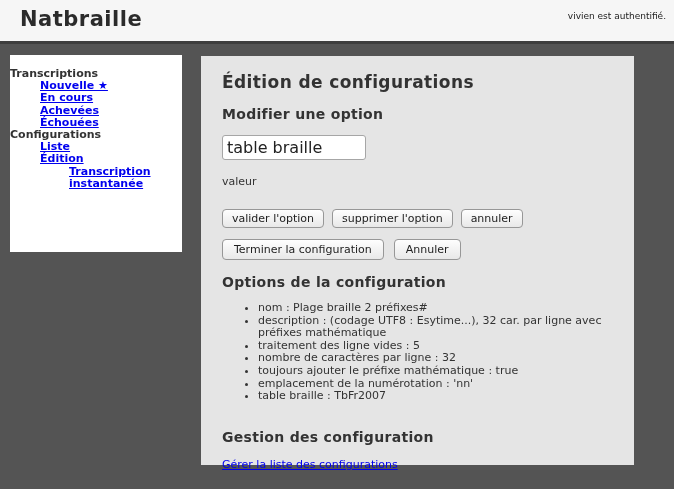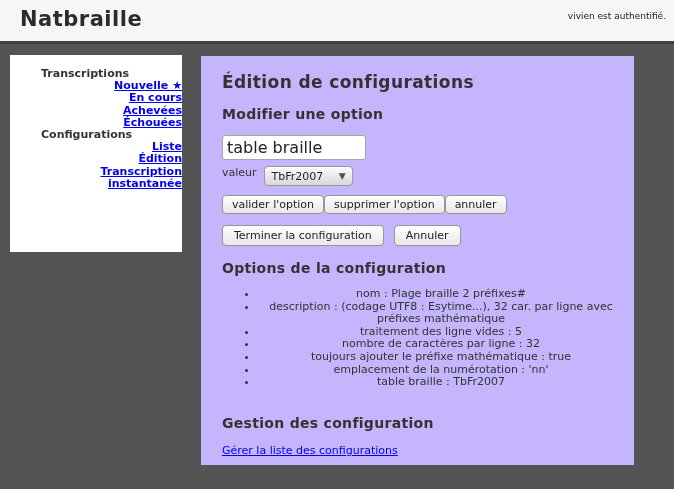--- a/index.html
+++ b/index.html
@@ -26,67 +26,67 @@
   }
   
   .sidebar {
     position:absolute; left:10px; top:55px; width:172px; height:197px;
     background:#ffffff;
     font-size:11px; color:#333;
     padding-top:13px; box-sizing:border-box;
   }
   .nav-group-label {
     font-weight:bold; color:#333;
-    padding-left:31px; line-height:12.2px;
+    padding-left:0; line-height:12.2px;
   }
   .nav-link {
     display:block;
     color:#0000ee; font-weight:bold; text-decoration:underline;
-    line-height:12.2px; cursor:pointer;text-align:right;
+    line-height:12.2px; cursor:pointer;
   }
   .nav-sub .nav-link { padding-left:30px; }
   .nav-root .nav-link { padding-left:15px;margin-left:44px; }
   
   .main-panel {
     position:absolute; left:201px; top:56px; width:433px; height:409px;
-    background:#c4b5fd;
+    background:#e5e5e5;
     box-sizing:border-box;
     padding:16px 10px 0 21px;
     font-size:11px; color:#333;
   }
   .page-title { font-size:17px; font-weight:bold; color:#333; margin:0; letter-spacing:0.4px; }
   .section-heading { font-size:14px; font-weight:bold; color:#333; margin:14px 0 0 0; letter-spacing:0.3px; }
   .input-row { margin-top:13px; }
   .option-input {
     width:134px; font-size:16px; font-family:inherit; color:#222;
     padding:2px 4px; border:1px solid #a6a6a6; border-radius:3px;
     background:#ffffff;
   }
-  .value-row { margin-top:6px; display:flex; align-items:flex-start; gap:7px; }
+  .value-row { margin-top:15px; display:flex; align-items:flex-end; gap:7px; }
   .value-label { color:#333; }
   .dropdown {
     display:inline-flex; align-items:center; justify-content:space-between;
     width:89px; height:20px; box-sizing:border-box;
     padding:0 6px 0 7px;
     border:1px solid #999; border-radius:4px;
     background:linear-gradient(#fcfcfc,#d8d8d8);
     cursor:pointer; color:#222;
   }
   .dropdown-arrow-icon { font-size:9px; color:#4f4f4f; line-height:1; }
-  .btn-row-option { margin-top:9px; display:flex; }
+  .btn-row-option { margin-top:21px; display:flex; gap:8px; }
   .btn-row-config { margin-top:11px; display:flex; gap:10px; }
   .ui-btn {
     font-family:inherit; font-size:11px; color:#222;
     padding:2px 9px;
     border:1px solid #979797; border-radius:4px;
     background:linear-gradient(#fefefe,#e8e8e8);
     cursor:pointer;
   }
   .btn-row-config .ui-btn { padding:3px 11px; }
-  .options-list { margin:12px 0 0 0; padding:0 0 0 36px;text-align:center; }
+  .options-list { margin:12px 0 0 0; padding:0 0 0 36px; }
   .options-list li { line-height:12.6px; color:#333; }
   .gestion-heading { margin-top:26px; }
   .manage-link {
     display:inline-block; margin-top:13px;
     color:#0000ee; text-decoration:underline; cursor:pointer;
   }
 </style>
 </head>
 <body>
 
@@ -117,24 +117,20 @@
   <h1 class="page-title">Édition de configurations</h1>
 
   <h2 class="section-heading">Modifier une option</h2>
 
   <div class="input-row">
     <input type="text" class="option-input" value="table braille" style="">
   </div>
 
   <div class="value-row">
     <span class="value-label">valeur</span>
-    <span class="dropdown">
-      <span>TbFr2007</span>
-      <span class="dropdown-arrow-icon">▼</span>
-    </span>
   </div>
 
   <div class="btn-row-option">
     <button class="ui-btn">valider l'option</button>
     <button class="ui-btn">supprimer l'option</button>
     <button class="ui-btn">annuler</button>
   </div>
 
   <div class="btn-row-config">
     <button class="ui-btn">Terminer la configuration</button>

